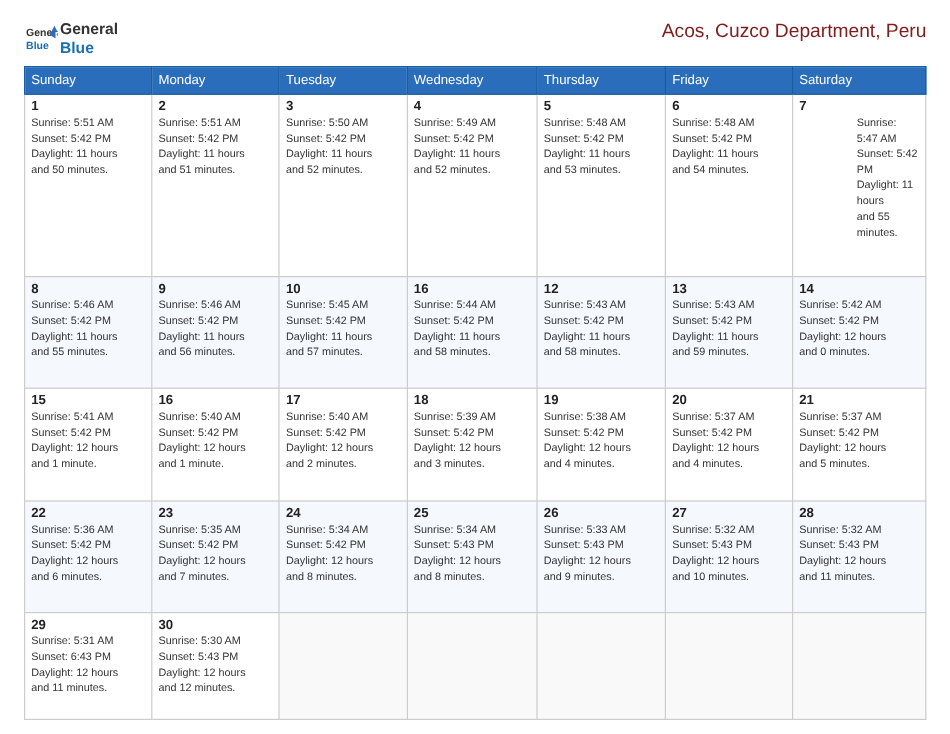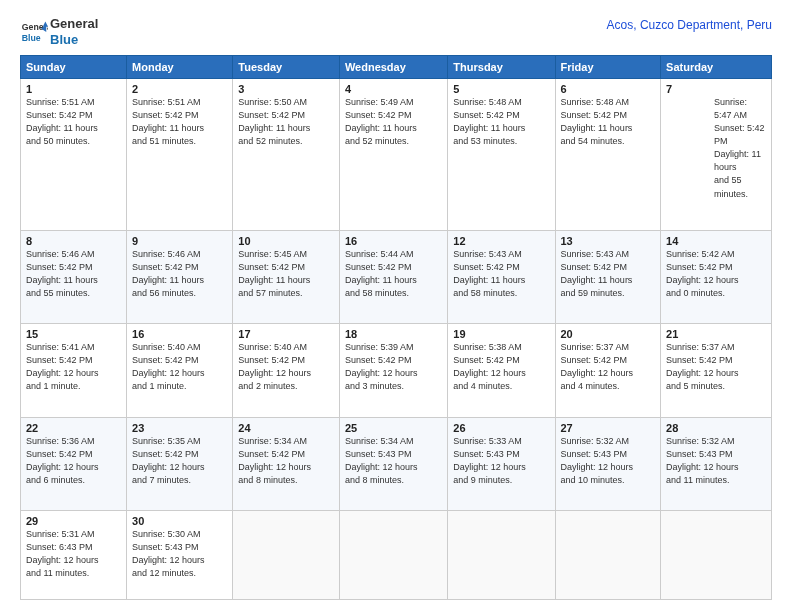--- a/index.html
+++ b/index.html
@@ -35,37 +35,37 @@
     .title-block {
       text-align: right;
     }
     .month-title {
       font-size: 32px;
       font-weight: normal;
       color: #222;
       line-height: 1.1;
     }
     .subtitle {
-      font-size: 12px;
-      color: #1d4ed8;
+      font-size: 16px;
+      color: #7f1d1d;
       margin-top: 2px;
     }
     .calendar {
       flex: 1;
       border-collapse: collapse;
       width: 100%;
       font-size: 9.5px;
     }
     .calendar th {
       background-color: #2a6ebb;
       color: #fff;
       text-align: left;
       padding: 5px 5px;
       font-size: 11px;
-      font-weight: bold;
+      font-weight: normal;
       border: 1px solid #1a5da0;
     }
     .calendar td {
       border: 1px solid #ccc;
       vertical-align: top;
       padding: 4px 5px;
       width: 113px;
       height: 78px;
       background: #fff;
     }

